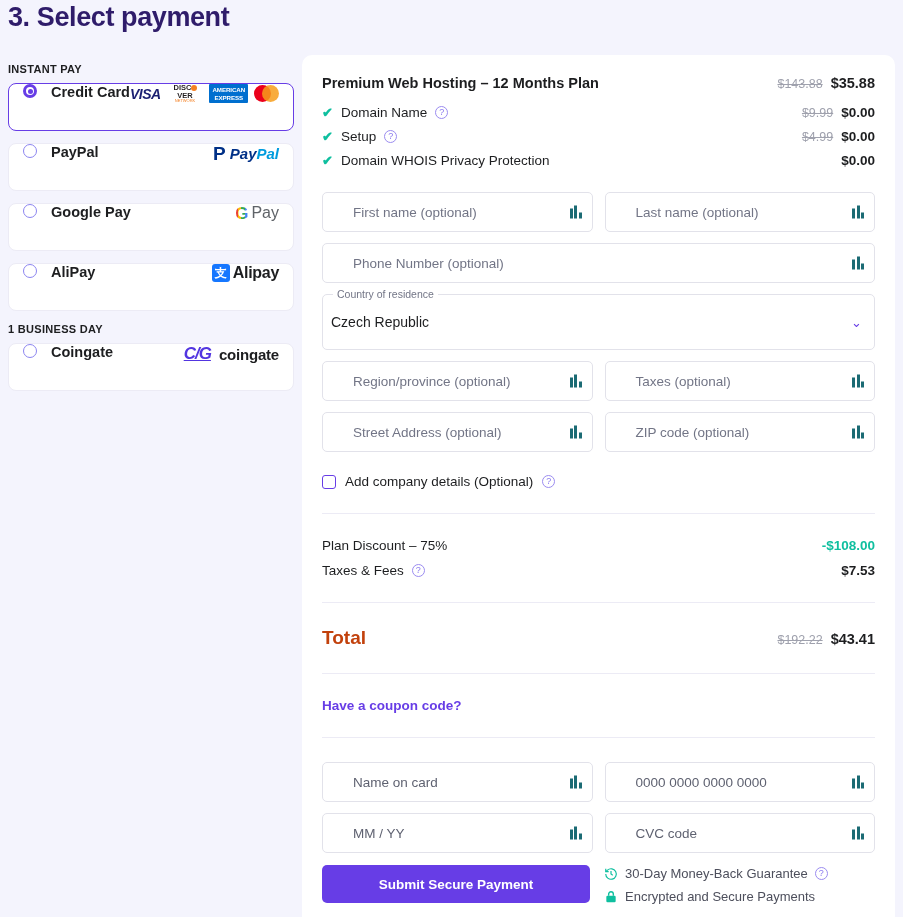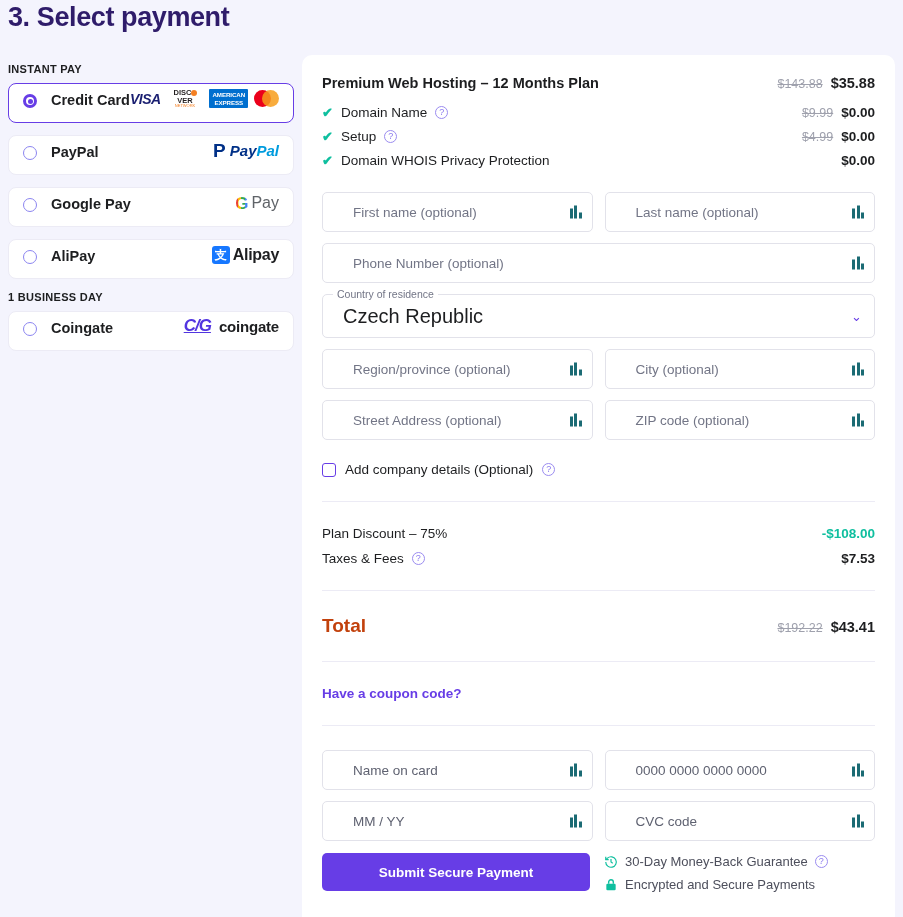--- a/index.html
+++ b/index.html
@@ -19,23 +19,23 @@
     color: #2f1c6a;
   }
 
   
   .sidebar { position: absolute; left: 0; top: 55px; width: 302px; }
   .group-label {
     font-size: 11px; font-weight: bold; letter-spacing: 0.3px;
     color: #1d1e20; margin: 8px 0 8px 8px;
   }
   .pay-option {
-    position: relative; margin: 0 8px 12px 8px; height: 40px;
+    position: relative; margin: 0 8px 12px 8px; height: 48px;
     background: #fff; border: 1px solid #ecebf5; border-radius: 8px;
-    display: flex; align-items: flex-end; padding: 14px 14px;
+    display: flex; align-items: flex-start; padding: 0 14px;
     cursor: pointer;
   }
   .pay-option.selected { border: 1.5px solid #673de6; }
   .radio {
     width: 14px; height: 14px; border-radius: 50%;
     border: 1.5px solid #8c85f0; flex: 0 0 auto;
     display: flex; align-items: center; justify-content: center;
     background: #fff;
   }
   .pay-option.selected .radio { border: 3px solid #673de6; background: #fff; }
@@ -139,29 +139,29 @@
   .autofill {
     position: absolute; right: 10px; top: 50%; transform: translateY(-50%);
     display: flex; align-items: flex-end; gap: 1.5px; height: 13px; cursor: pointer;
   }
   .autofill b { display: block; width: 3px; background: #1b6b74; }
   .autofill b:nth-child(1) { height: 10px; }
   .autofill b:nth-child(2) { height: 13px; }
   .autofill b:nth-child(3) { height: 6px; }
 
   .select-field {
-    position: relative; height: 44px; border: 1px solid #e2e2ea; border-radius: 5px;
-    display: flex; align-items: center; padding: 0 20px; margin-bottom: 11px;
+    position: relative; height: 56px; border: 1px solid #e2e2ea; border-radius: 5px;
+    display: flex; align-items: center; padding: 0 8px; margin-bottom: 11px;
     cursor: pointer;
   }
   .select-field .float-label {
     position: absolute; top: -7px; left: 10px; background: #fff; padding: 0 4px;
     font-size: 10.5px; color: #727586;
   }
-  .select-value { font-size: 20px; color: #1d1e20; }
+  .select-value { font-size: 14px; color: #1d1e20; }
   .chev {
     position: absolute; right: 12px; top: 50%; transform: translateY(-50%);
     color: #673de6; font-size: 13px;
   }
 
   .checkbox-row { display: flex; align-items: center; gap: 9px; margin-top: 22px; }
   .cbox {
     width: 14px; height: 14px; border: 1.5px solid #673de6; border-radius: 3px;
     background: #fff; cursor: pointer; flex: 0 0 auto;
   }
@@ -362,21 +362,21 @@
       <div class="row">
         <div class="field">
           <span class="ph">Region/province (optional)</span>
           <span class="autofill">
               <b></b>
               <b></b>
               <b></b>
             </span>
         </div>
         <div class="field">
-          <span class="ph">City (optional)</span>
+          <span class="ph">Taxes (optional)</span>
           <span class="autofill">
               <b></b>
               <b></b>
               <b></b>
             </span>
         </div>
       </div>
 
       <div class="row">
         <div class="field">

